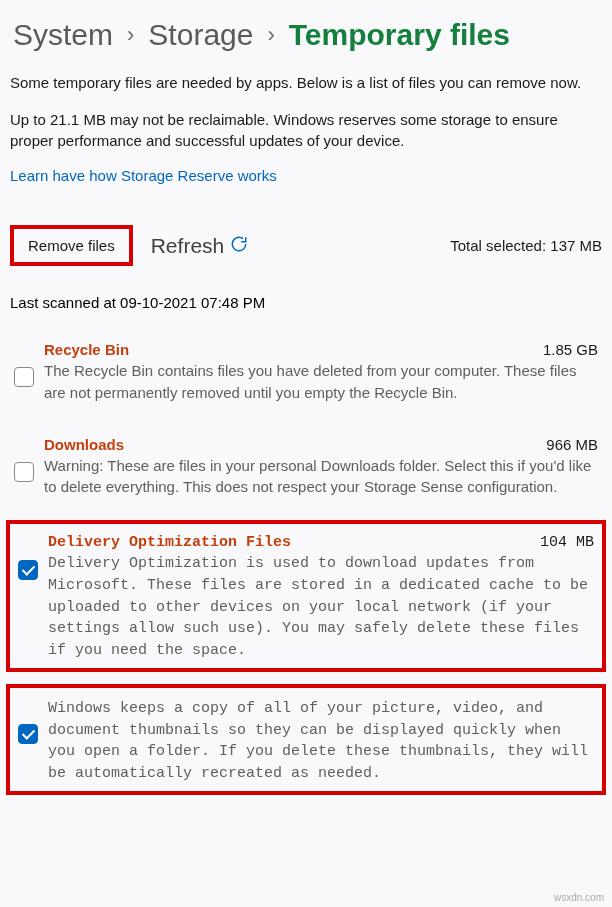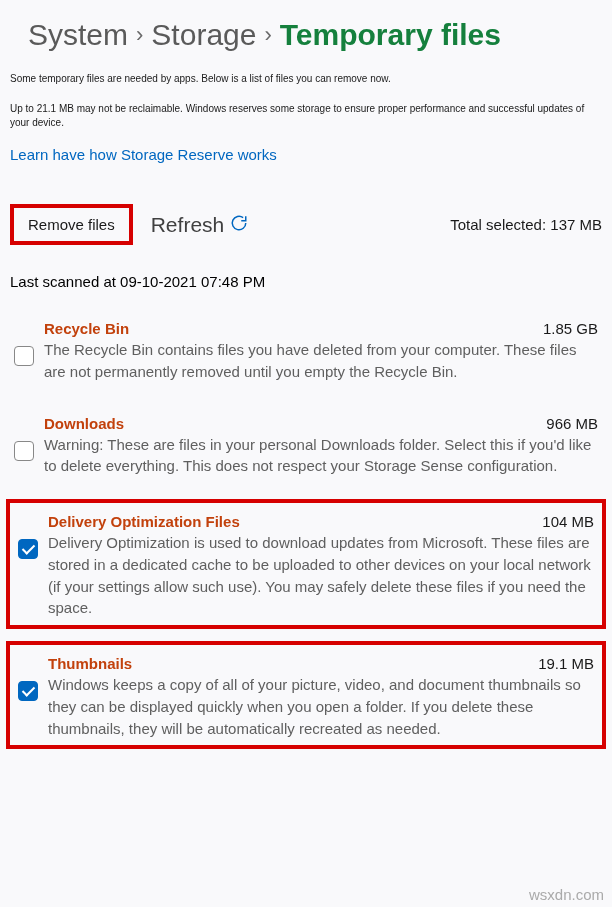--- a/index.html
+++ b/index.html
@@ -12,42 +12,42 @@
       background: #f9f9fb;
       color: #1a1a1a;
       width: 612px;
       height: 907px;
       overflow: hidden;
       position: relative;
     }
     .breadcrumb {
       display: flex;
       align-items: center;
-      gap: 8px;
-      padding: 18px 10px 10px 28px;
+      gap: 14px;
+      padding: 18px 10px 10px 13px;
       font-size: 30px;
       font-weight: 600;
     }
     .breadcrumb .crumb {
       color: #5a5a5a;
       cursor: pointer;
       font-weight: 400;
     }
     .breadcrumb .chevron {
       color: #6a6a6a;
       font-size: 22px;
       font-weight: 400;
     }
     .breadcrumb .current {
       color: #15803d;
       font-weight: 600;
     }
     .intro {
       padding: 10px 10px 0 10px;
-      font-size: 10px;
+      font-size: 15px;
       color: #1a1a1a;
       line-height: 1.4;
     }
     .intro p {
       margin-bottom: 16px;
     }
     .link {
       color: #0067c0;
       cursor: pointer;
       font-size: 15px;
@@ -98,20 +98,21 @@
       display: flex;
       align-items: flex-start;
       gap: 10px;
       padding: 10px 8px 22px 8px;
       position: relative;
     }
     .file-item.highlighted {
       border: 4px solid #d60000;
       margin-bottom: 12px;
       padding: 10px 8px 6px 8px;
+      font-family: Liberation Mono, monospace;
     }
     .checkbox {
       width: 20px;
       height: 20px;
       border: 1.5px solid #888;
       border-radius: 4px;
       margin-top: 26px;
       flex-shrink: 0;
       cursor: pointer;
       display: flex;
@@ -152,21 +153,21 @@
     }
     .file-desc {
       font-size: 15px;
       color: #5f5f5f;
       line-height: 1.45;
     }
     .watermark {
       position: absolute;
       bottom: 4px;
       right: 8px;
-      font-size: 15px;
+      font-size: 10px;
       color: #aaa;
     }
   </style>
 </head>
 <body>
 
 
 
 <div class="breadcrumb">
   <span class="crumb">System</span>
@@ -232,24 +233,20 @@
         <span class="file-title">Delivery Optimization Files</span>
         <span class="file-size">104 MB</span>
       </div>
       <div class="file-desc">Delivery Optimization is used to download updates from Microsoft. These files are stored in a dedicated cache to be uploaded to other devices on your local network (if your settings allow such use). You may safely delete these files if you need the space.</div>
     </div>
   </div>
 
   <div class="file-item highlighted">
     <div class="checkbox checked"></div>
     <div class="file-content">
-      <div class="file-header">
-        <span class="file-title">Thumbnails</span>
-        <span class="file-size">19.1 MB</span>
-      </div>
       <div class="file-desc">Windows keeps a copy of all of your picture, video, and document thumbnails so they can be displayed quickly when you open a folder. If you delete these thumbnails, they will be automatically recreated as needed.</div>
     </div>
   </div>
 
 </div>
 
 <div class="watermark">wsxdn.com</div>
 
 
 

